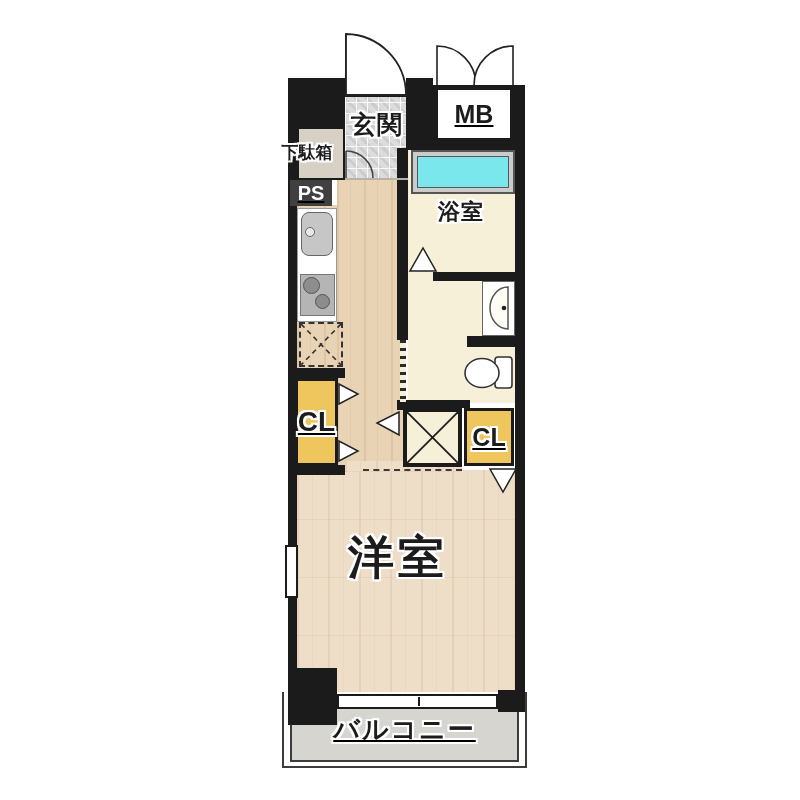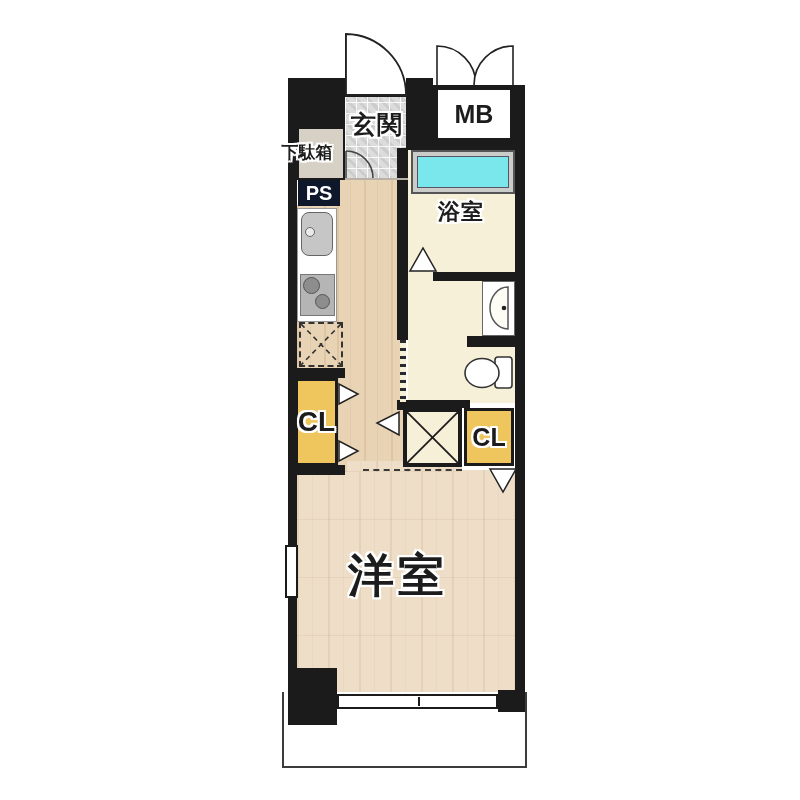--- a/index.html
+++ b/index.html
@@ -14,56 +14,59 @@
       repeating-linear-gradient(0deg,rgba(160,115,70,.10) 0 1px,transparent 1px 58px);}
   .tile{background-color:var(--tile,#dcdcdc);
     background-image:repeating-linear-gradient(0deg,rgba(255,255,255,.85) 0 1px,transparent 1px 11px),
       repeating-linear-gradient(90deg,rgba(255,255,255,.85) 0 1px,transparent 1px 11px),
       repeating-linear-gradient(45deg,rgba(150,150,150,.22) 0 3px,transparent 3px 8px);}
   .cream{background:var(--cream,#f6f0d9);}
   .closet{background:var(--closet,#efc55e);border:3px solid var(--wall,#1b1b1b);}
   .olabel{color:var(--label,#1c1c1c);font-weight:bold;white-space:nowrap;line-height:1;
     text-shadow:-2px -2px 0 #fff,2px -2px 0 #fff,-2px 2px 0 #fff,2px 2px 0 #fff,0 -2px 0 #fff,0 2px 0 #fff,-2px 0 0 #fff,2px 0 0 #fff;text-align:right;}
   .center{transform:translate(-50%,-50%);}
-  .flexc{display:flex;align-items:center;justify-content:center;}
+  .flexc{display:flex;align-items:center;justify-content:center;text-decoration:underline;}
 </style>
 </head>
 <body>
 
 <div id="canvas">
 
   <div class="abs tile" style="left:345px;top:97px;width:63px;height:83px;"></div>
   <div class="abs wood-hall" style="left:337px;top:180px;width:66px;height:290px;"></div>
   <div class="abs wood-hall" style="left:297px;top:205px;width:40px;height:163px;"></div>
   <div class="abs wood-room" style="left:297px;top:470px;width:218px;height:224px;"></div>
   <div class="abs wood-room" style="left:345px;top:461px;width:117px;height:11px;"></div>
   <div class="abs cream" style="left:408px;top:148px;width:107px;height:255px;"></div>
 
   <div class="abs" style="left:282px;top:692px;width:245px;height:76px;border:2px solid #3c3c3c;border-top:none;background:#fff;"></div>
+  <div class="abs flexc" style="left:290px;top:698px;width:229px;height:64px;border:2px solid #3c3c3c;border-top:none;background:var(--balcony,#d6d5d0);">
+    <span class="olabel" style="font-size:26px;letter-spacing:2px;">バルコニー</span>
+  </div>
 
   <div class="abs wall" style="left:288px;top:78px;width:9px;height:467px;"></div>
   <div class="abs wall" style="left:288px;top:597px;width:9px;height:115px;"></div>
   <div class="abs wall" style="left:288px;top:78px;width:57px;height:49px;"></div>
   <div class="abs wall" style="left:406px;top:78px;width:27px;height:70px;"></div>
   <div class="abs wall" style="left:408px;top:142px;width:107px;height:8px;"></div>
   <div class="abs wall" style="left:515px;top:85px;width:10px;height:615px;"></div>
   <div class="abs wall" style="left:397px;top:148px;width:11px;height:192px;"></div>
   <div class="abs wall" style="left:397px;top:402px;width:11px;height:8px;"></div>
   <div class="abs wall" style="left:433px;top:272px;width:82px;height:9px;"></div>
   <div class="abs wall" style="left:467px;top:336px;width:48px;height:11px;"></div>
   <div class="abs wall" style="left:397px;top:400px;width:73px;height:8px;"></div>
   <div class="abs wall" style="left:288px;top:368px;width:57px;height:10px;"></div>
   <div class="abs wall" style="left:288px;top:465px;width:57px;height:10px;"></div>
   <div class="abs wall" style="left:288px;top:668px;width:49px;height:57px;"></div>
   <div class="abs wall" style="left:498px;top:690px;width:27px;height:22px;"></div>
   <div class="abs" style="left:345px;top:95px;width:61px;height:2px;background:#1b1b1b;"></div>
   <div class="abs" style="left:345px;top:178px;width:63px;height:2px;background:#b9b3a7;"></div>
 
   <div class="abs" style="left:297px;top:127px;width:48px;height:53px;background:#d7d1c5;border:2px solid #1b1b1b;"></div>
-  <div class="abs flexc" style="left:298px;top:180px;width:42px;height:26px;background:#0f172a;">
+  <div class="abs flexc" style="left:290px;top:180px;width:42px;height:26px;background:#404040;">
     <span style="color:#fff;font-weight:bold;font-size:20px;line-height:1;">PS</span>
   </div>
 
   <div class="abs flexc" style="left:433px;top:85px;width:82px;height:58px;background:#fff;border:5px solid #1b1b1b;">
     <span style="font-size:25px;font-weight:bold;color:#1c1c1c;">MB</span>
   </div>
   <svg class="abs" style="left:435px;top:40px;" width="80" height="46" viewBox="0 0 80 46">
     <path d="M2,45 L2,6 A39,39 0 0 1 41,45" fill="#fff" stroke="#222" stroke-width="1.6"></path>
     <path d="M78,45 L78,6 A39,39 0 0 0 39,45" fill="#fff" stroke="#222" stroke-width="1.6"></path>
   </svg>
@@ -140,15 +143,15 @@
   </svg>
   <div class="abs" style="left:363px;top:469px;width:99px;height:0;border-top:2px dashed #3a3a3a;"></div>
 
   <div class="abs" style="left:285px;top:545px;width:13px;height:53px;background:#fff;border:2px solid #1b1b1b;"></div>
   <div class="abs" style="left:337px;top:694px;width:161px;height:15px;background:#fff;border:2px solid #1b1b1b;">
     <div class="abs" style="left:50%;top:1px;width:2px;height:9px;background:#1b1b1b;"></div>
   </div>
 
   <div class="abs olabel center" style="left:377px;top:124px;font-size:25px;letter-spacing:1px;">玄関</div>
   <div class="abs olabel center" style="left:307px;top:152px;font-size:17px;">下駄箱</div>
-  <div class="abs olabel center" style="left:398px;top:557px;font-size:46px;letter-spacing:4px;margin-top:18px;">洋室</div>
+  <div class="abs olabel center" style="left:398px;top:557px;font-size:46px;letter-spacing:4px;">洋室</div>
 
 </div>
 
 </body></html>

